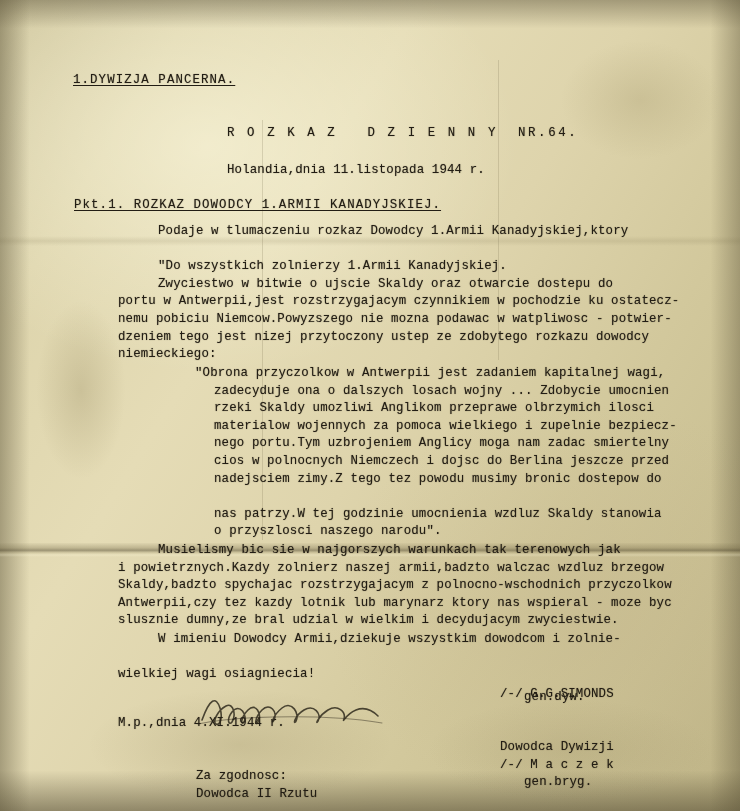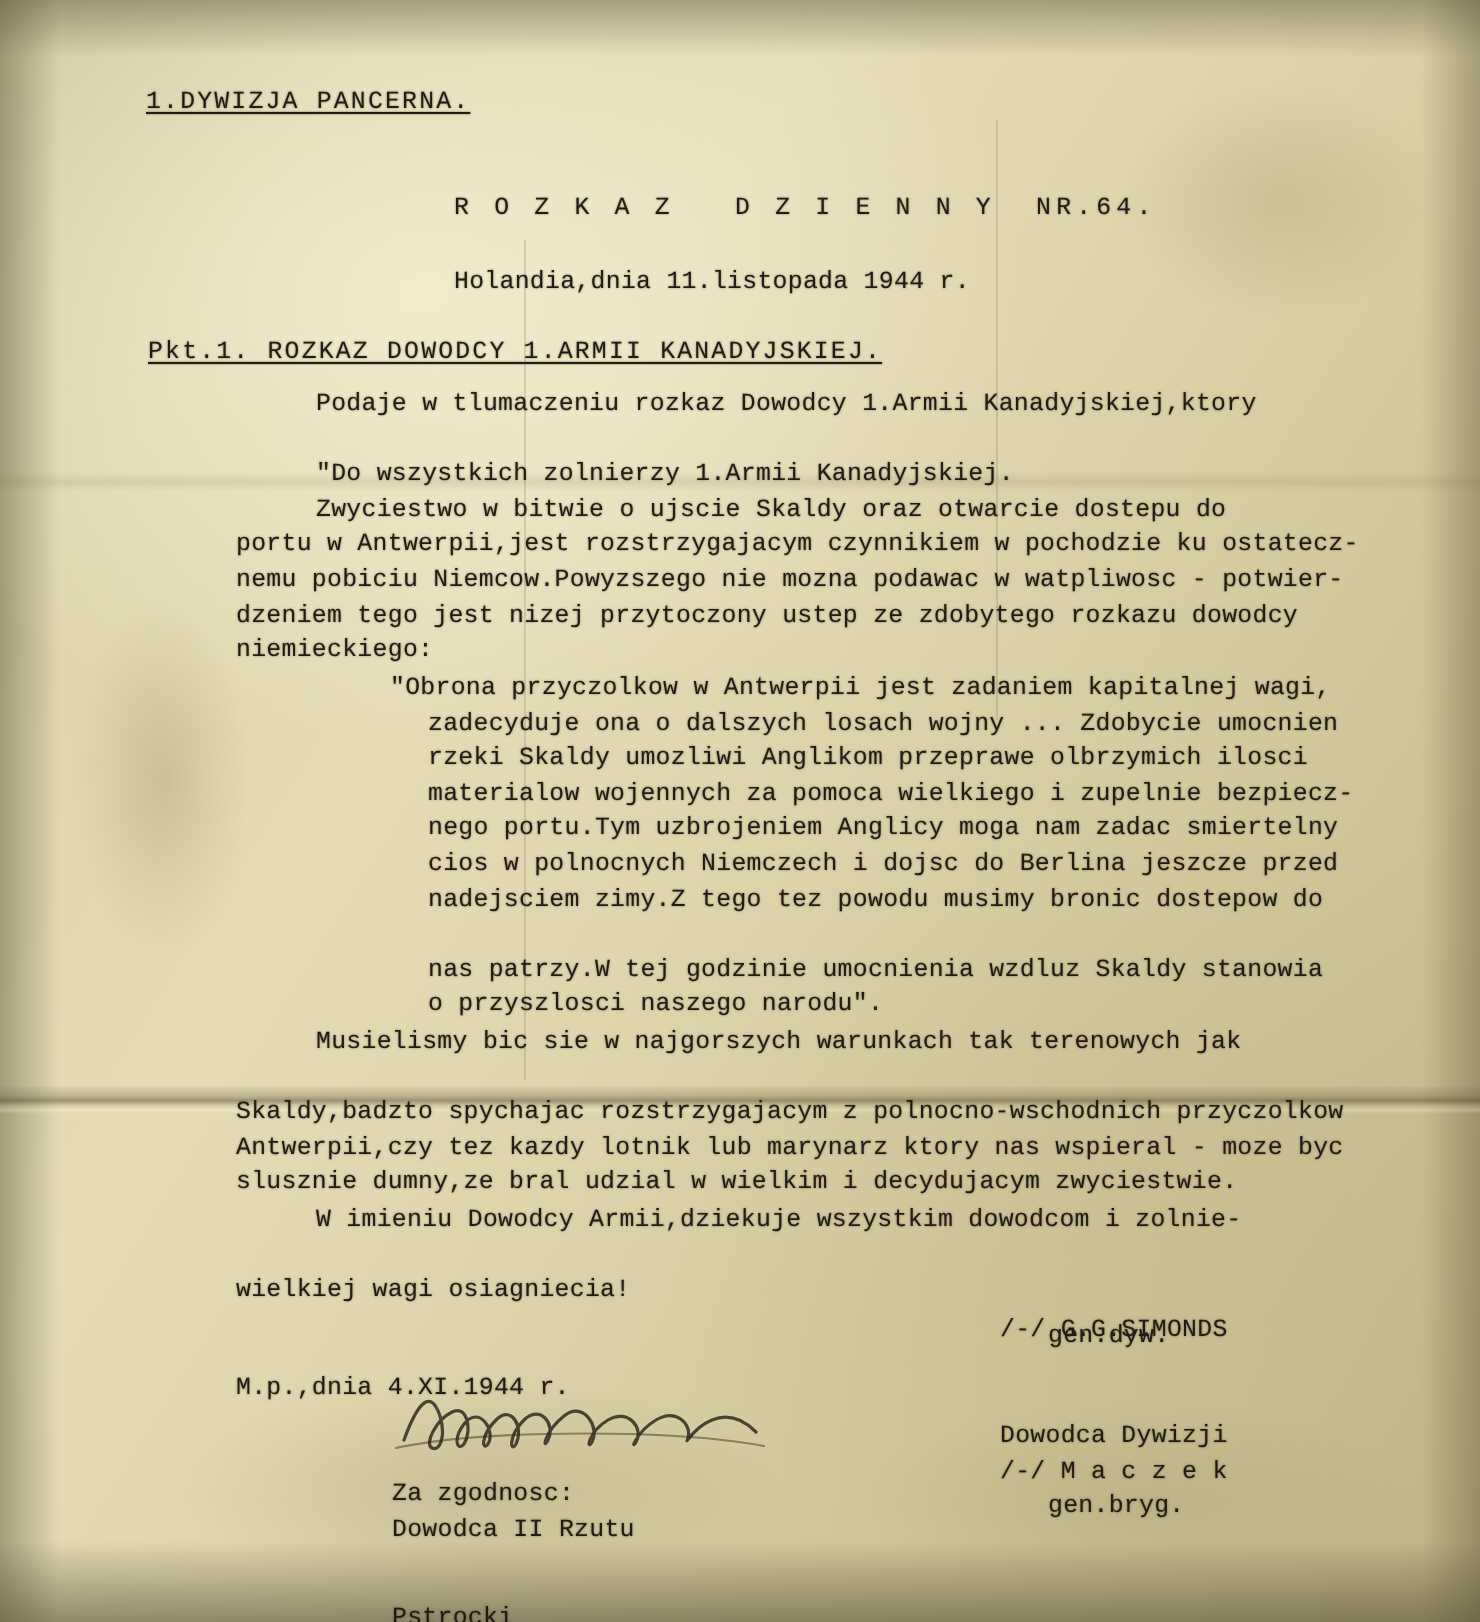--- a/index.html
+++ b/index.html
@@ -73,20 +73,21 @@
     color: #221d14;
     font-family: "Liberation Mono", monospace;
     font-size: 12.4px;
     line-height: 17.6px;
     letter-spacing: 0.15px;
     text-shadow: 0 0 1.1px rgba(40,32,18,0.55);
   }
   .ln {
     position: absolute;
     white-space: pre;
+    margin-top: 29px;
   }
   .hdr { letter-spacing: 1.1px; }
   .spaced { letter-spacing: 2.6px; }
   .ul { text-decoration: underline; text-underline-offset: 2px; }
 
   
   #signature {
     position: absolute;
     left: 196px;
     top: 690px;
@@ -140,20 +141,21 @@
     <div class="ln" style="left:214px; top:353.6px;">zadecyduje ona o dalszych losach wojny ... Zdobycie umocnien</div>
     <div class="ln" style="left:214px; top:371.2px;">rzeki Skaldy umozliwi Anglikom przeprawe olbrzymich ilosci</div>
     <div class="ln" style="left:214px; top:388.8px;">materialow wojennych za pomoca wielkiego i zupelnie bezpiecz-</div>
     <div class="ln" style="left:214px; top:406.4px;">nego portu.Tym uzbrojeniem Anglicy moga nam zadac smiertelny</div>
     <div class="ln" style="left:214px; top:424px;">cios w polnocnych Niemczech i dojsc do Berlina jeszcze przed</div>
     <div class="ln" style="left:214px; top:441.6px;">nadejsciem zimy.Z tego tez powodu musimy bronic dostepow do</div>
     <div class="ln" style="left:214px; top:476.8px;">nas patrzy.W tej godzinie umocnienia wzdluz Skaldy stanowia</div>
     <div class="ln" style="left:214px; top:494.4px;">o przyszlosci naszego narodu".</div>
 
     <div class="ln" style="left:158px; top:513px;">Musielismy bic sie w najgorszych warunkach tak terenowych jak</div>
+    <div class="ln" style="left:118px; top:530.6px;">i powietrznych.Kazdy zolnierz naszej armii,badzto walczac wzdluz brzegow</div>
     <div class="ln" style="left:118px; top:548.2px;">Skaldy,badzto spychajac rozstrzygajacym z polnocno-wschodnich przyczolkow</div>
     <div class="ln" style="left:118px; top:565.8px;">Antwerpii,czy tez kazdy lotnik lub marynarz ktory nas wspieral - moze byc</div>
     <div class="ln" style="left:118px; top:583.4px;">slusznie dumny,ze bral udzial w wielkim i decydujacym zwyciestwie.</div>
 
     <div class="ln" style="left:158px; top:602px;">W imieniu Dowodcy Armii,dziekuje wszystkim dowodcom i zolnie-</div>
     <div class="ln" style="left:118px; top:637.2px;">wielkiej wagi osiagniecia!</div>
 
     <div class="ln" style="left:500px; top:657px;">/-/ G.G.SIMONDS</div>
     <div class="ln" style="left:524px; top:660px;">gen.dyw.</div>
 

